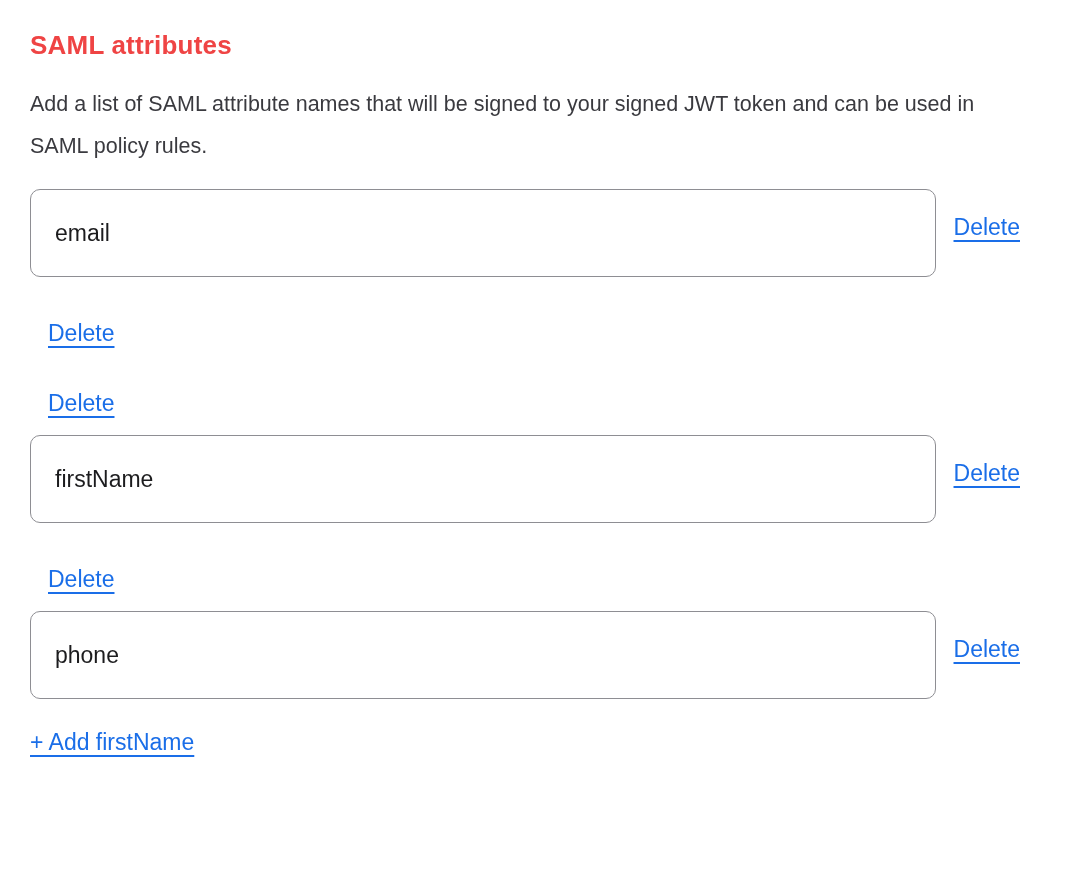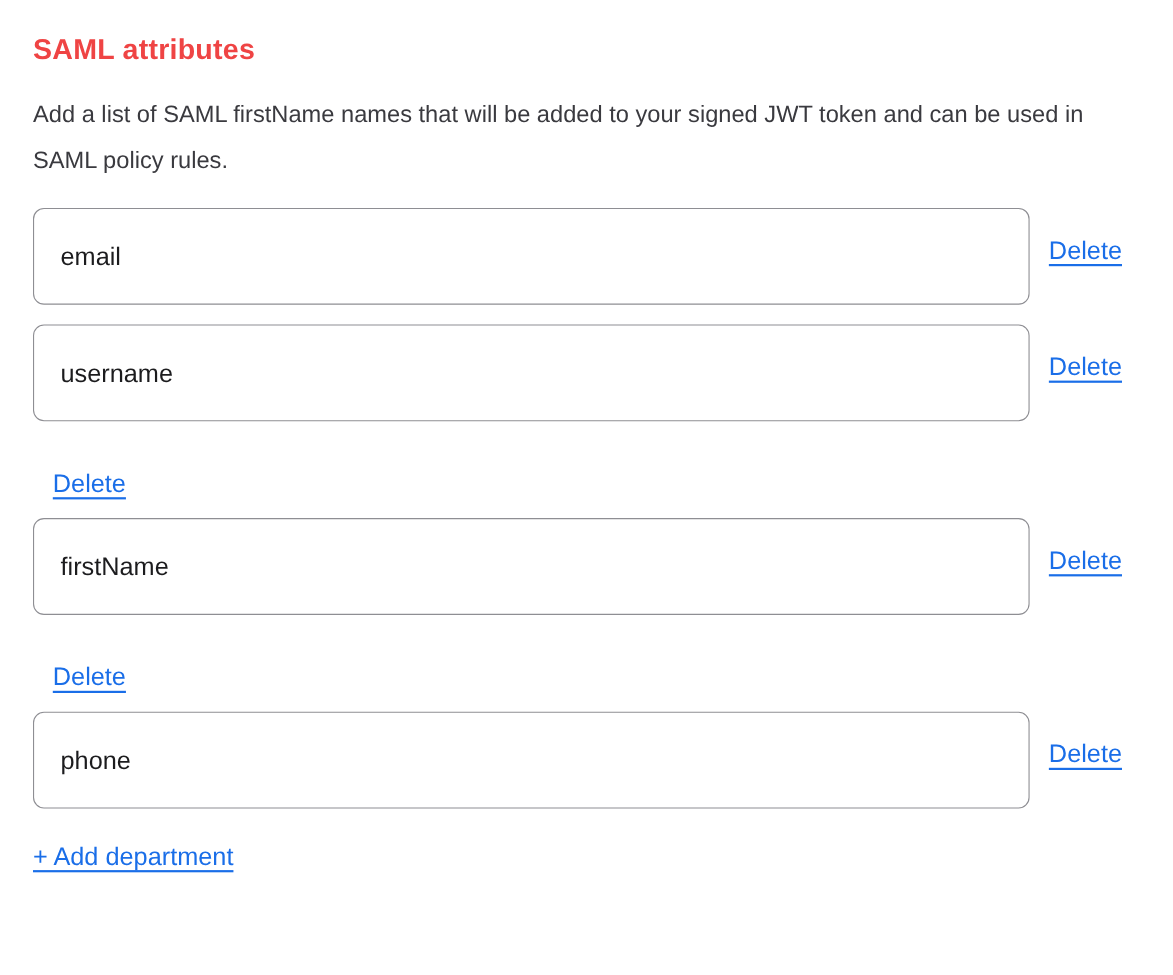--- a/index.html
+++ b/index.html
@@ -63,30 +63,29 @@
     display: inline-block;
     margin-top: 12px;
   }
 </style>
 </head>
 <body>
 
 <div class="container">
   <h1 class="page-title">SAML attributes</h1>
 
-  <p class="page-description">Add a list of SAML firstName names that will be added to your signed JWT token and can be used in SAML policy rules.</p>
+  <p class="page-description">Add a list of SAML attribute names that will be signed to your signed JWT token and can be used in SAML policy rules.</p>
 
   <div class="rows">
   <div class="attr-row">
     <input class="attr-input" type="text" value="email" style="">
     <a class="link delete-link">Delete</a>
   </div>
 
   <div class="attr-row">
-    <input class="attr-input" type="text" value="username" style="">
     <a class="link delete-link">Delete</a>
   </div>
 
   <div class="attr-row">
     <a class="link delete-link">Delete</a>
   </div>
 
   <div class="attr-row">
     <input class="attr-input" type="text" value="firstName" style="">
     <a class="link delete-link">Delete</a>
@@ -95,14 +94,14 @@
   <div class="attr-row">
     <a class="link delete-link">Delete</a>
   </div>
 
   <div class="attr-row">
     <input class="attr-input" type="text" value="phone" style="">
     <a class="link delete-link">Delete</a>
   </div>
 </div>
 
-  <a class="link add-link">+ Add department</a>
+  <a class="link add-link">+ Add firstName</a>
 </div>
 
 </body></html>

